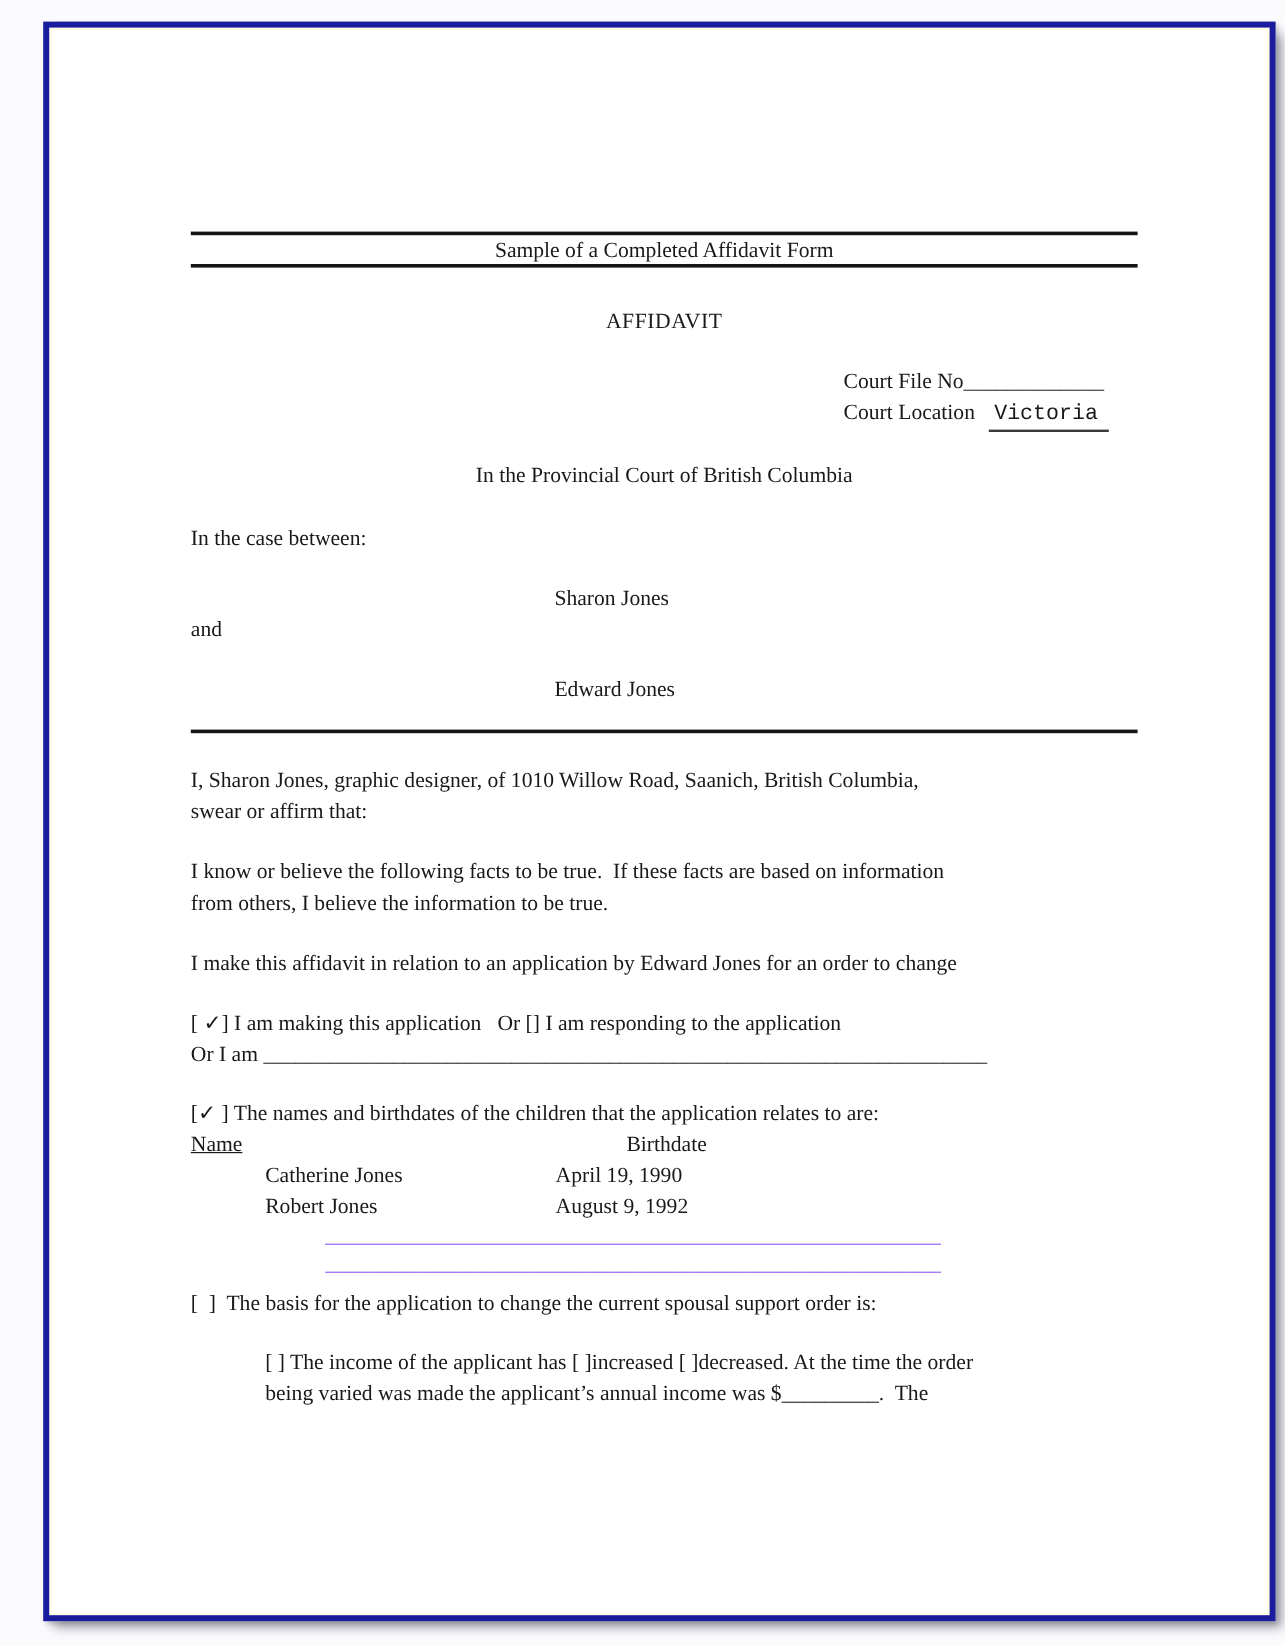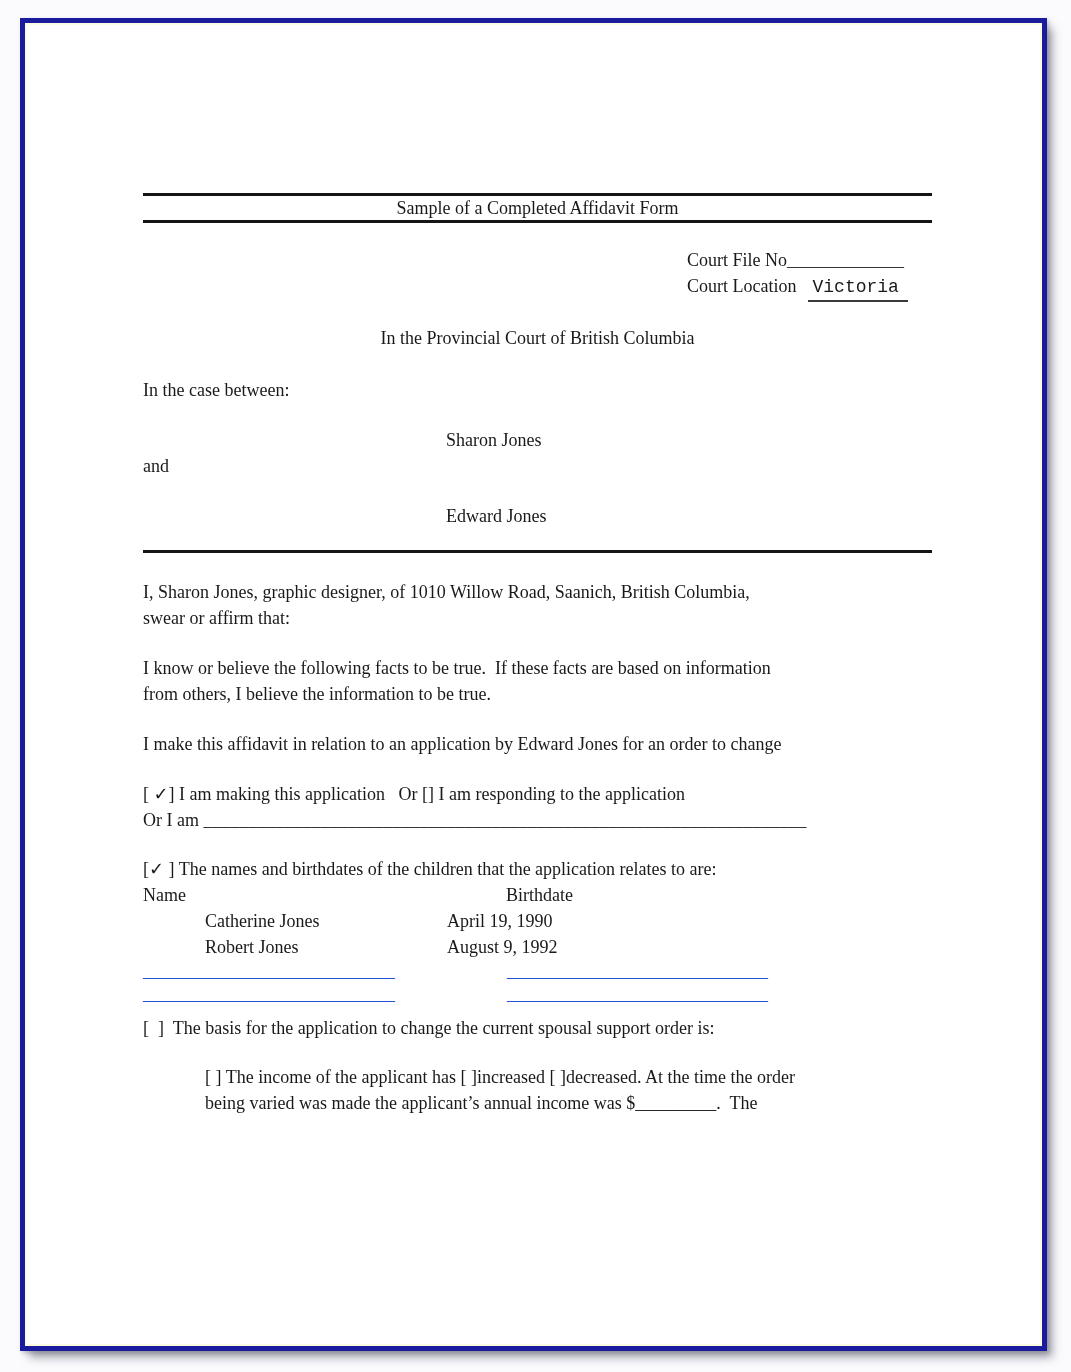--- a/index.html
+++ b/index.html
@@ -5,21 +5,21 @@
   html, body {
     margin: 0;
     padding: 0;
     width: 1071px;
     height: 1372px;
     background: #fbfbfe;
     overflow: hidden;
   }
   .page {
     position: absolute;
-    left: 20px;
+    left: 36px;
     top: 18px;
     width: 1027px;
     height: 1333px;
     box-sizing: border-box;
     background: #ffffff;
     border: 5px solid #1b1b9e;
     box-shadow: 7px 8px 9px -2px rgba(105,105,118,0.65),
                 2px 2px 4px rgba(140,140,152,0.45),
                 inset 0 0 0 2px #fdfce2;
   }
@@ -65,39 +65,40 @@
   .rule {
     margin: 21px 0 0 0;
     border: none;
     height: 3px;
     background: #151515;
   }
   .para1 { margin-top: 26px; }
   .para { margin-top: 24px; }
   .app-choice { margin-top: 24px; }
   .children-heading { margin-top: 23px; }
-  .col-row .c1 { display: inline-block; width: 363px; }
+  .col-row .c1 { display: inline-block; width: 363px; text-decoration: underline; }
   .child-row { padding-left: 62px; }
   .child-row .c1 { display: inline-block; width: 242px; }
   .blank-row { line-height: 23px; }
   .blank-row .c1 { display: inline-block; width: 364px; }
-  .blank-gray { color: #1d4ed8; }
+  .blank-gray { color: #8b5cf6; text-align: right; }
   .basis-heading { margin-top: 9px; }
   .income-para { margin-top: 23px; margin-left: 62px; }
 </style>
 </head>
 <body>
 
 <div class="page">
   <div class="content">
 
     <div class="title-block">
       <div class="t">Sample of a Completed Affidavit Form</div>
     </div>
 
+    <div class="doc-title t">AFFIDAVIT</div>
 
     <div class="court-block">
       <div><span class="t">Court File No</span><span class="t blank-dark">_____________</span></div>
       <div><span class="t">Court Location</span><span class="t location-value">Victoria</span></div>
     </div>
 
     <div class="provincial t">In the Provincial Court of British Columbia</div>
 
     <div class="case-between t">In the case between:</div>
 

